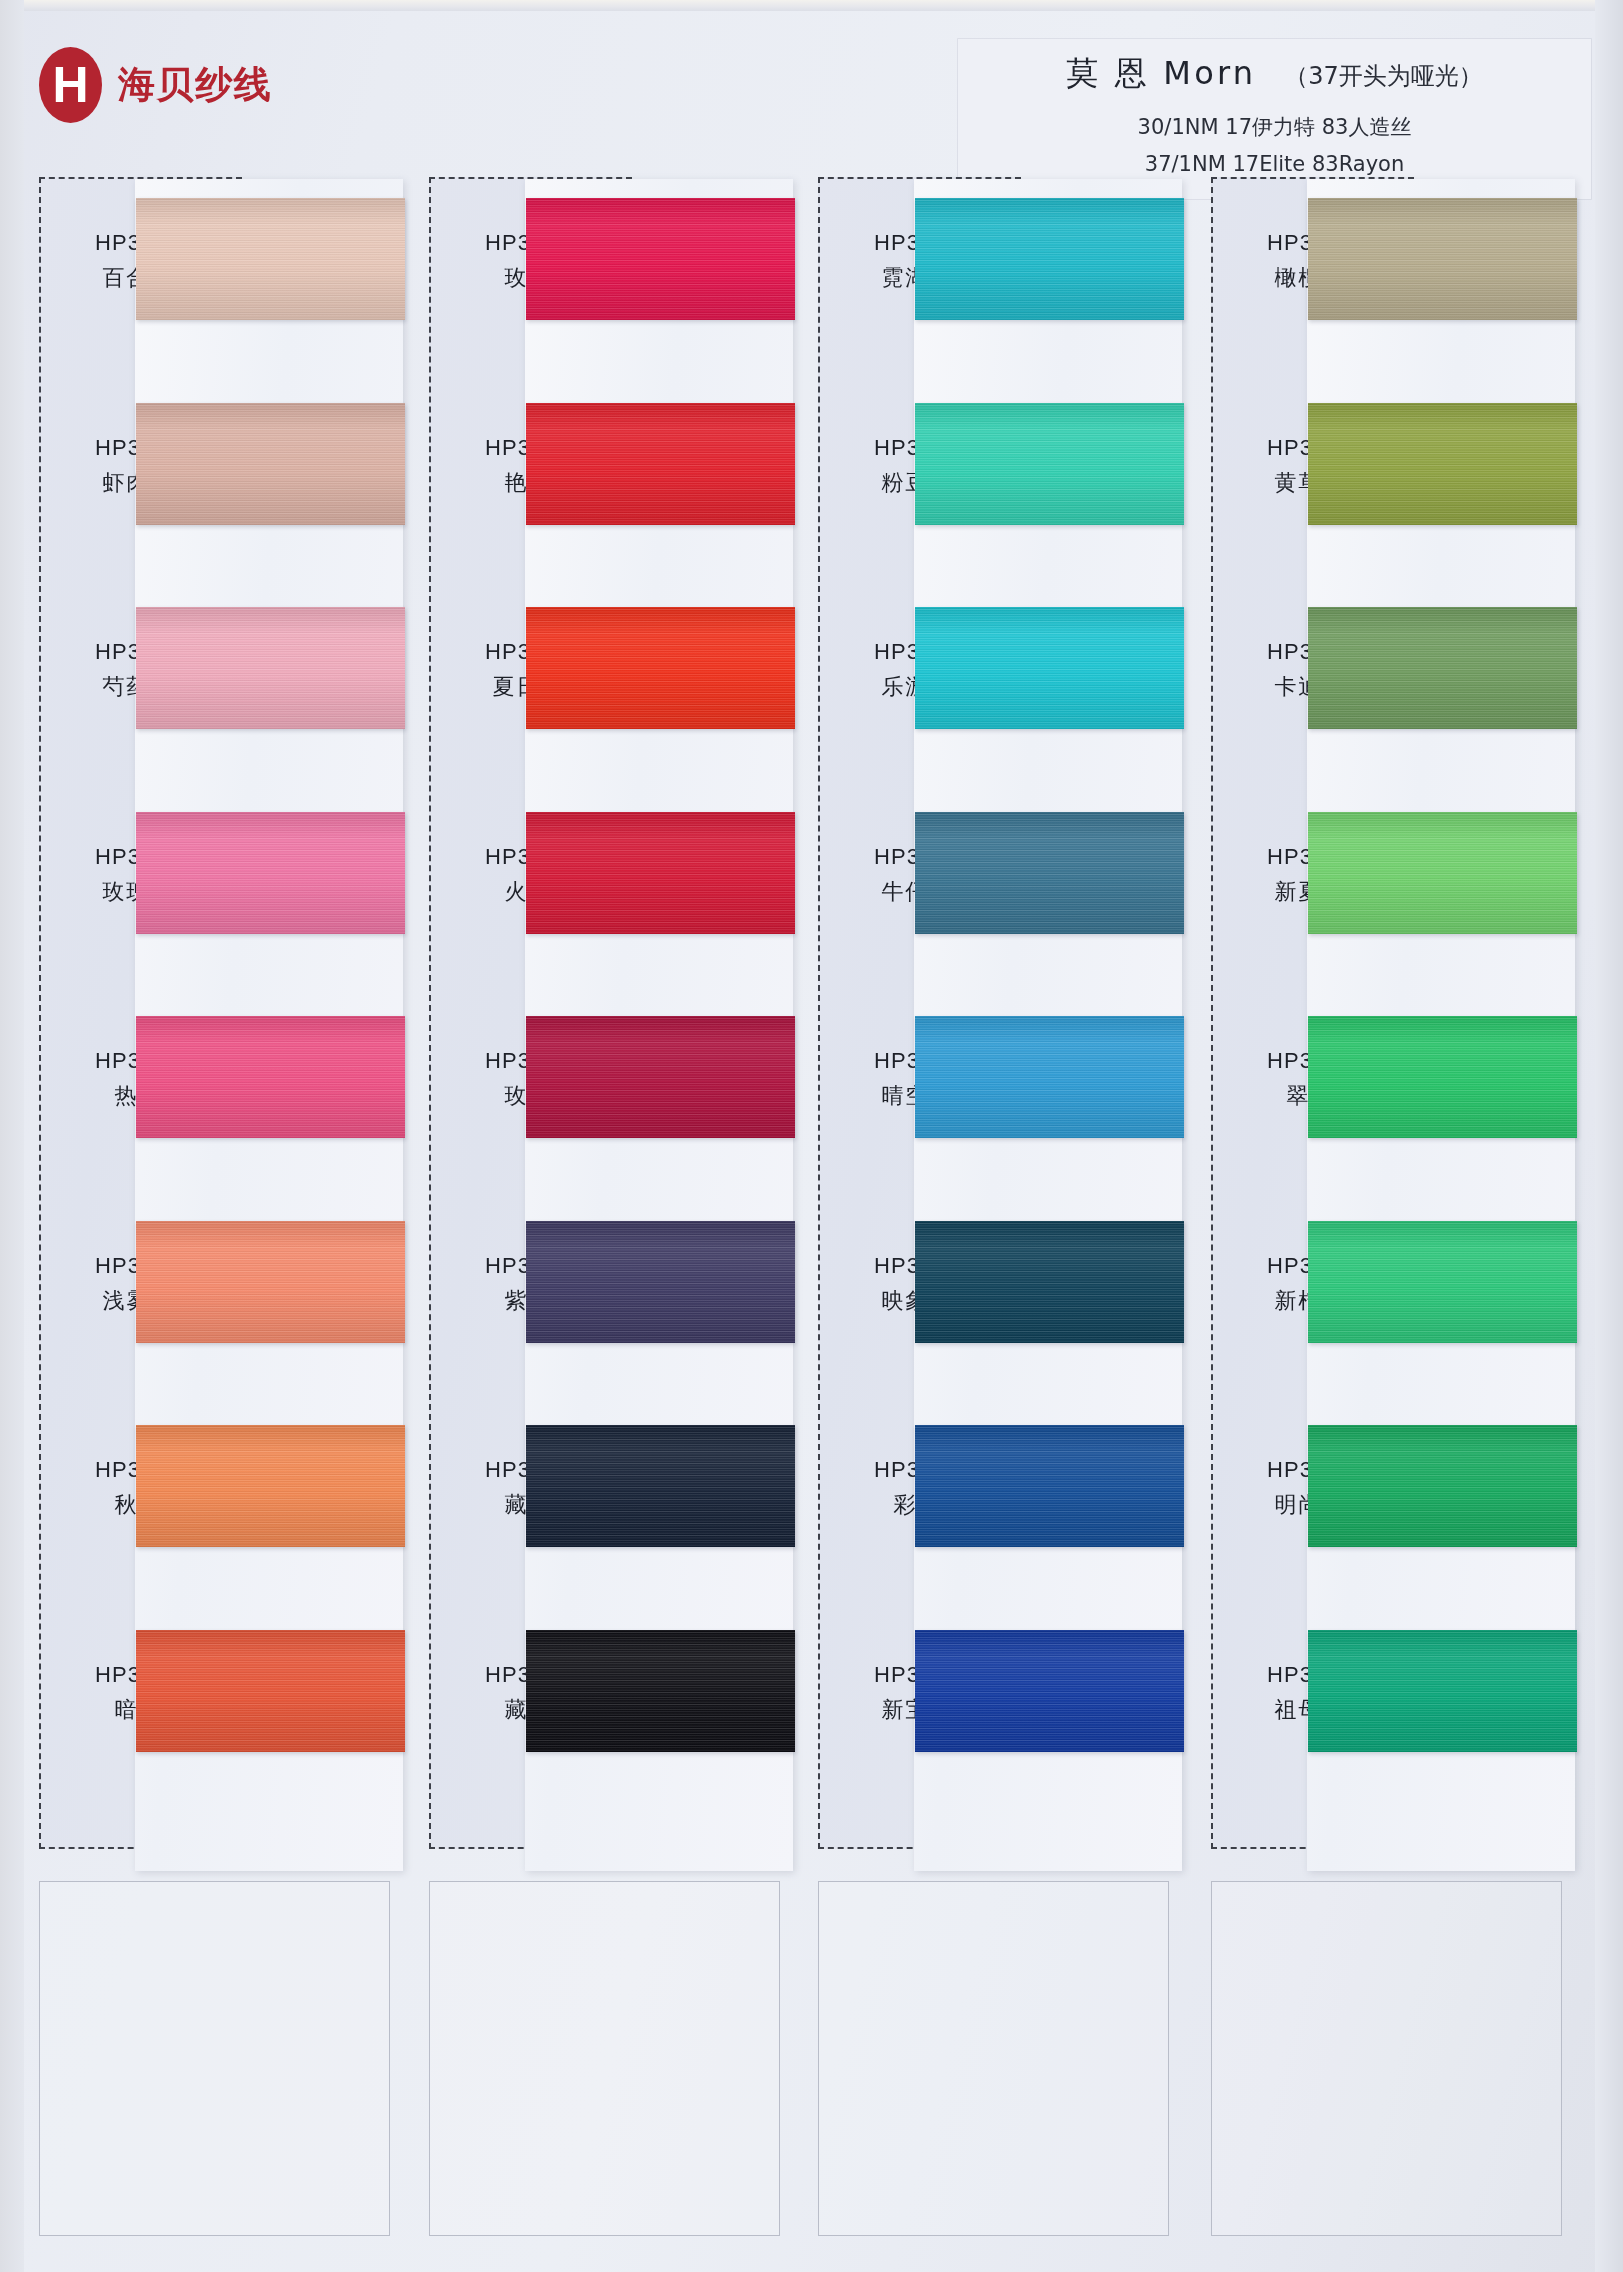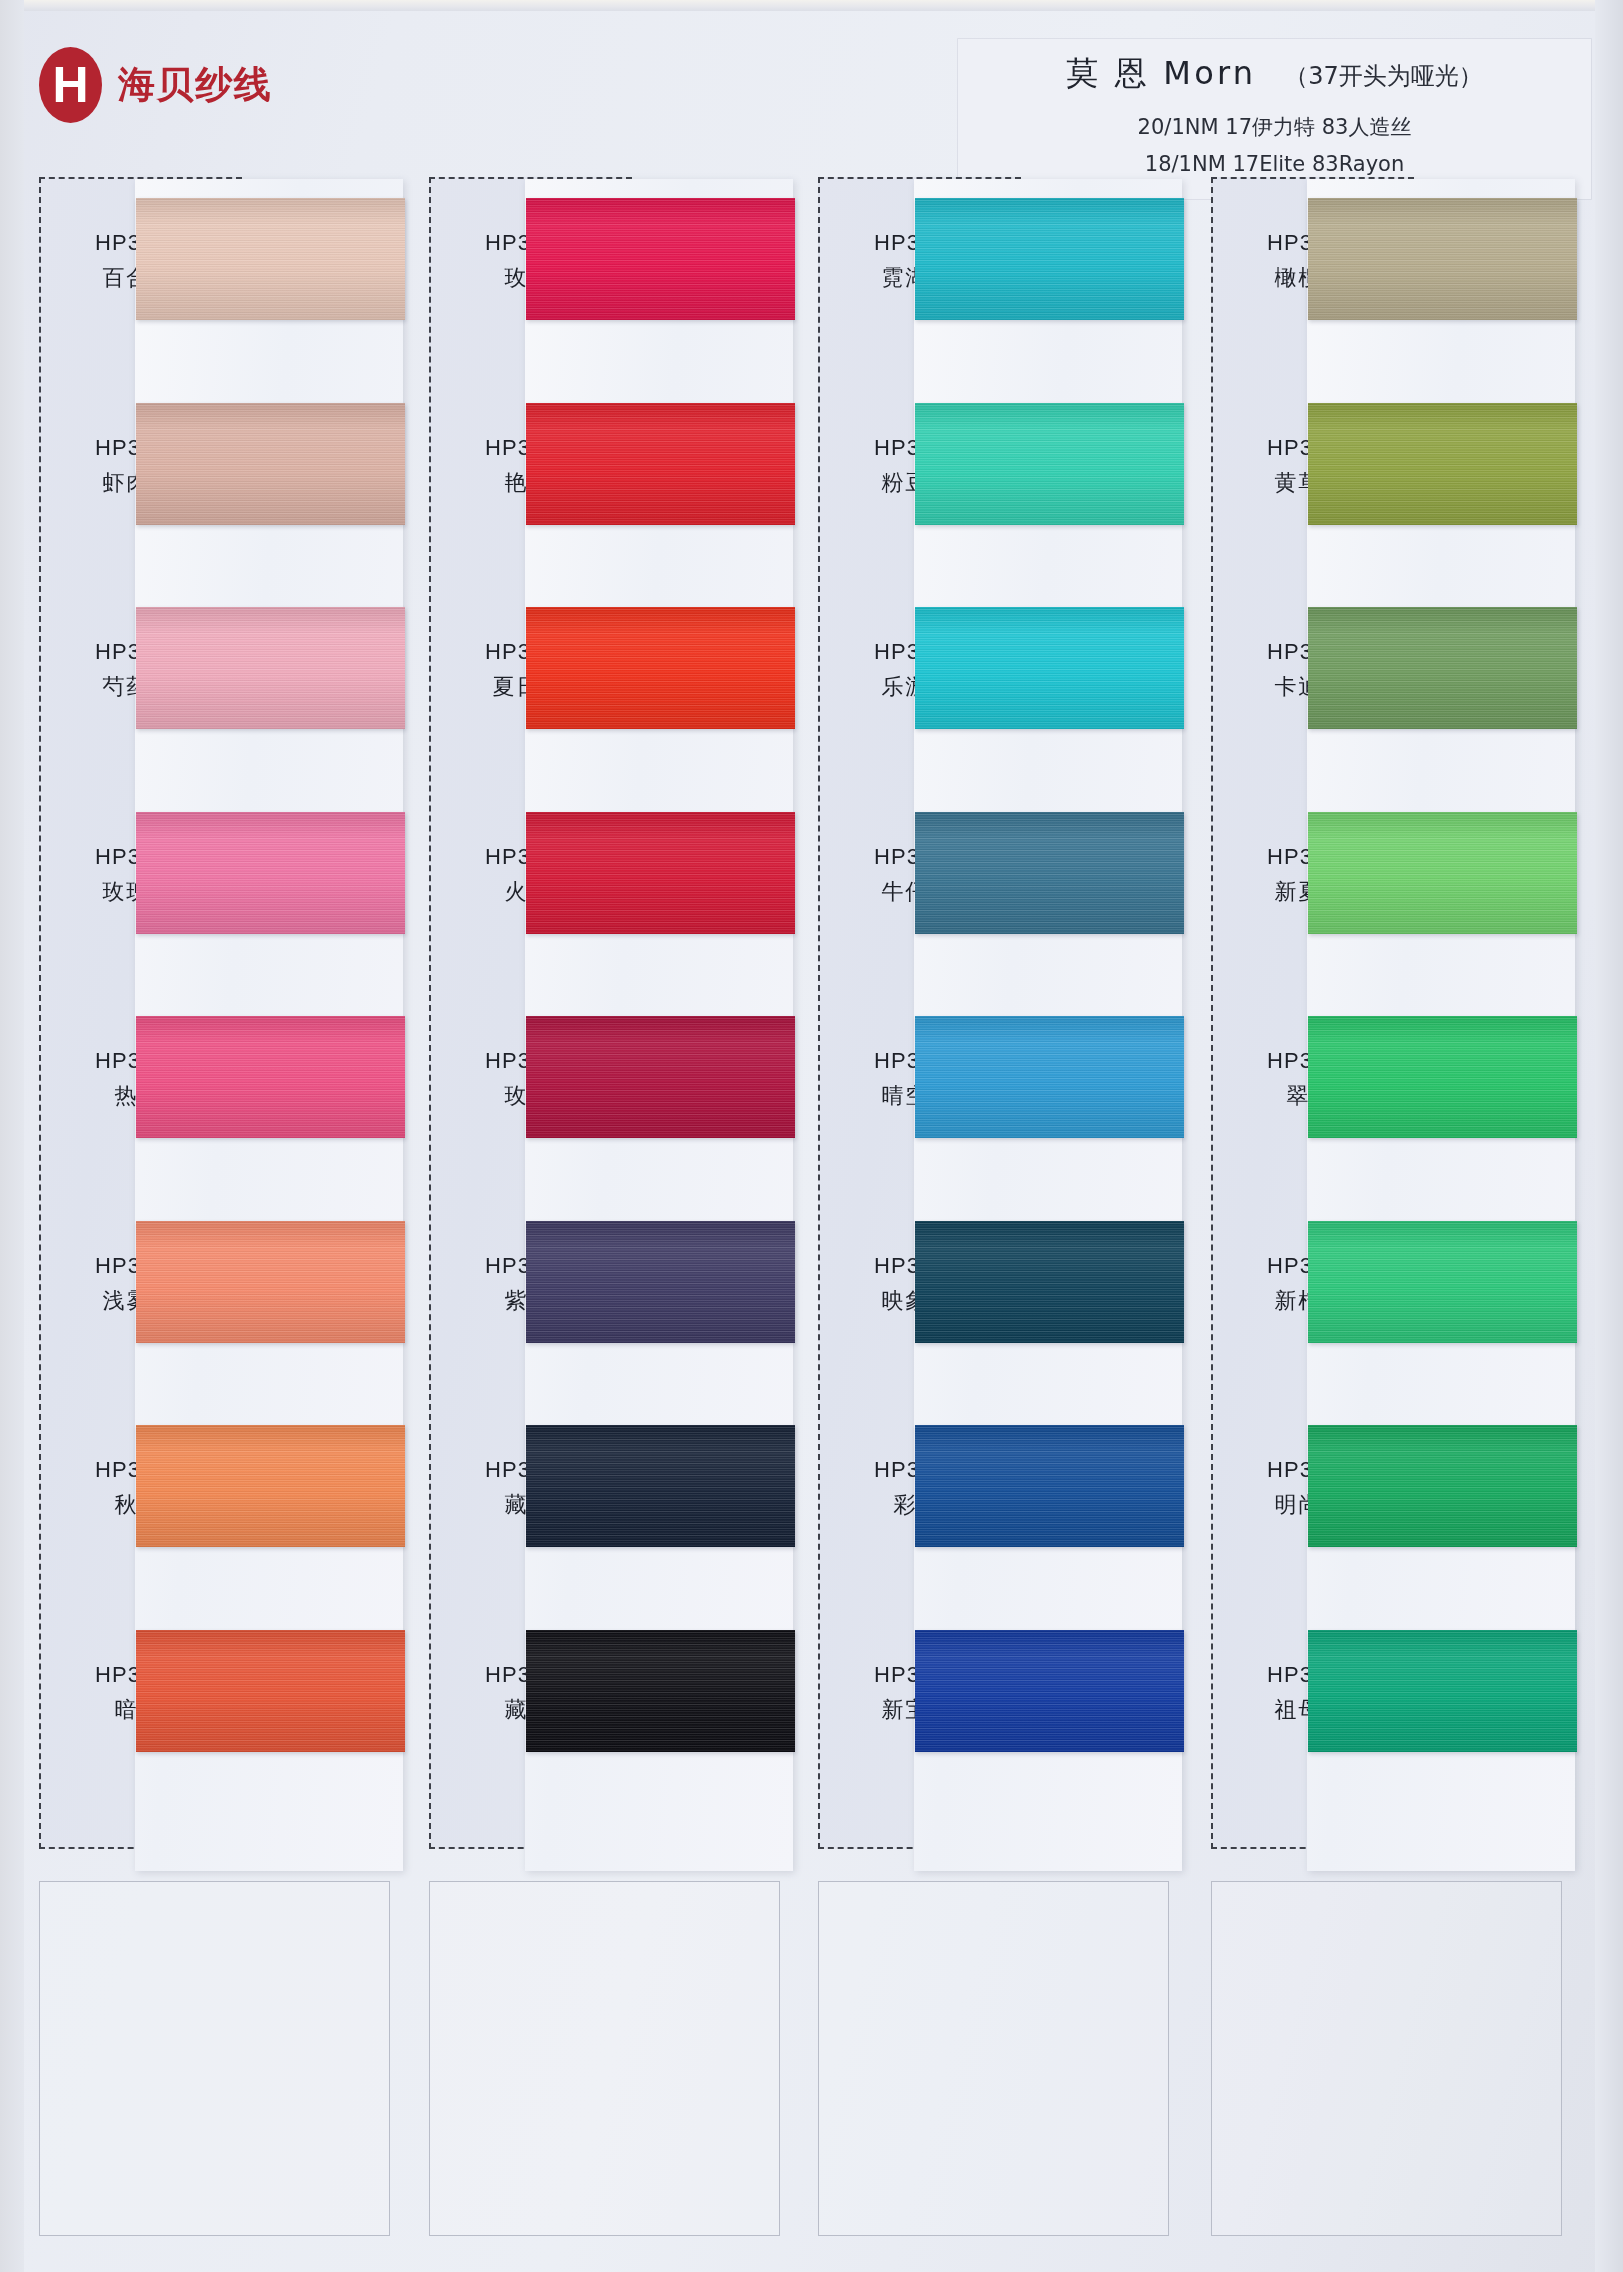--- a/index.html
+++ b/index.html
@@ -169,22 +169,22 @@
   <div id="brand-logo">
     <div id="logo-mark">H</div>
     <div id="brand-name">海贝纱线</div>
   </div>
 
   <div id="header-spec-box">
     <div id="spec-title-row">
       <span id="spec-title-cn">莫 恩 Morn</span>
       <span id="spec-title-note">（37开头为哑光）</span>
     </div>
-    <div class="spec-line">20/1NM  17伊力特 83人造丝</div>
-    <div class="spec-line">18/1NM  17Elite  83Rayon</div>
+    <div class="spec-line">30/1NM  17伊力特 83人造丝</div>
+    <div class="spec-line">37/1NM  17Elite  83Rayon</div>
   </div>
 
   <div id="columns">
     <div class="column col-1">
       <div class="label-strip"></div>
       <div class="swatch-backing"></div>
       <div class="rows">
           <div class="row" style="top: 0px;">
             <div class="row-label">
               <span class="row-code">HP3734</span>

